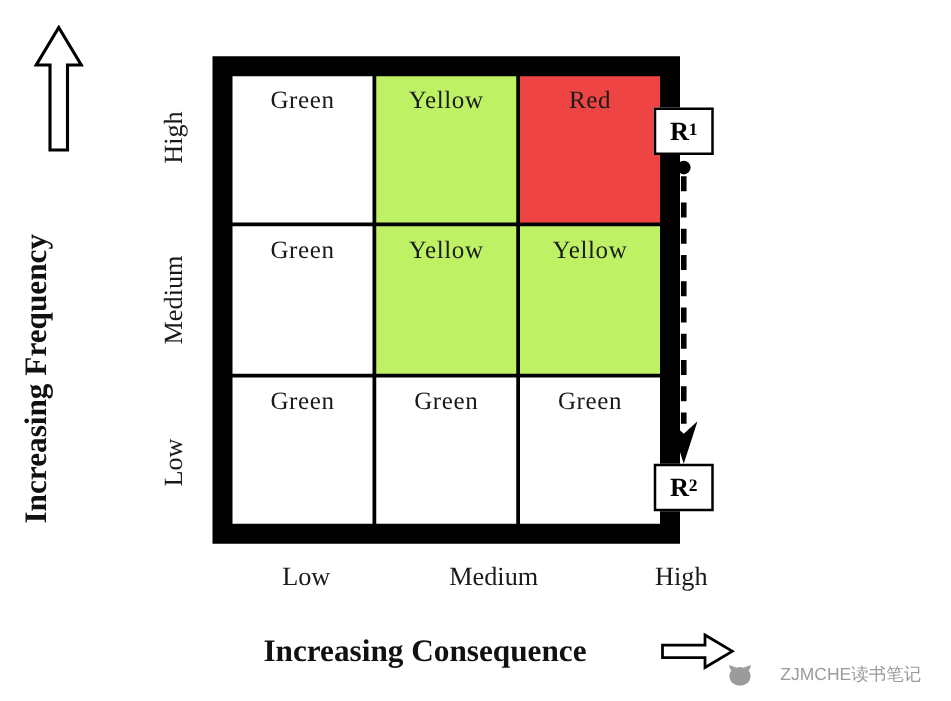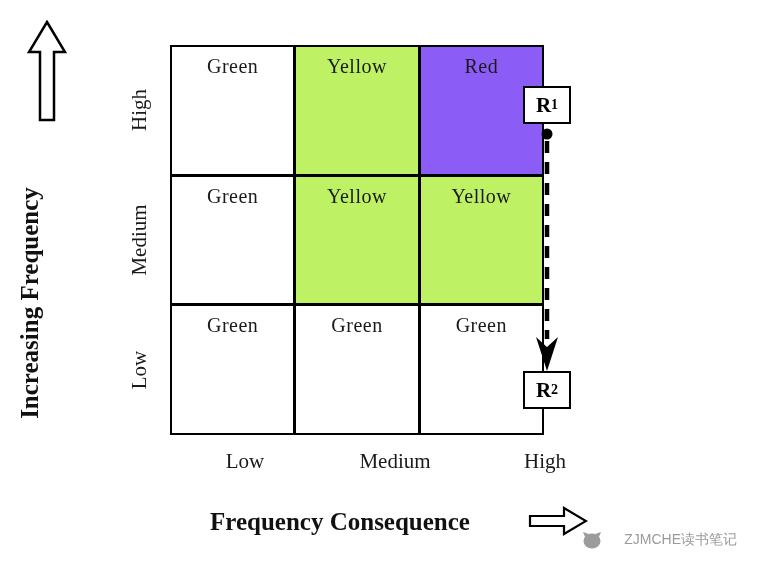--- a/index.html
+++ b/index.html
@@ -14,29 +14,29 @@
 
   
   .matrix {
     left: 170px; top: 45px;
     width: 374px; height: 390px;
     background: #000000;
     display: grid;
     grid-template-columns: repeat(3, 1fr);
     grid-template-rows: repeat(3, 1fr);
     gap: 3px;
-    padding: 2px;
+    padding: 16px;
   }
   .cell {
     position: relative;
     text-align: center;
   }
   .cell--green  { background: #ffffff; }
   .cell--yellow { background: #bef264; }
-  .cell--red    { background: #8b5cf6; }
+  .cell--red    { background: #ef4444; }
   .cell-label {
     display: inline-block;
     margin-top: 8px;
     font-size: 20px;
     color: #1a1a1a;
     letter-spacing: 0.5px;
   }
 
   
   .vbox { position: absolute; }
@@ -162,21 +162,21 @@
 
 <div class="abs marker marker-r2">
   <span>R</span>
     <sub>2</sub>
 </div>
 
 <div class="abs col-label col-low">Low</div>
 <div class="abs col-label col-medium">Medium</div>
 <div class="abs col-label col-high">High</div>
 
-<div class="abs xaxis-label">Frequency Consequence</div>
+<div class="abs xaxis-label">Increasing Consequence</div>
 
 <svg class="abs right-arrow" width="60" height="30" viewBox="0 0 60 30">
   <path d="M2 10 L36 10 L36 2 L58 15 L36 28 L36 20 L2 20 Z" fill="#ffffff" stroke="#000000" stroke-width="2.2" stroke-linejoin="miter"></path>
 </svg>
 
 <div class="abs watermark">
   <svg width="20" height="18" viewBox="0 0 20 18">
     <path d="M3 6 L1 1 L7 3 Z" fill="#9b9b9b"></path>
     <path d="M17 6 L19 1 L13 3 Z" fill="#9b9b9b"></path>
     <ellipse cx="10" cy="10" rx="8.5" ry="7.5" fill="#9b9b9b"></ellipse>

